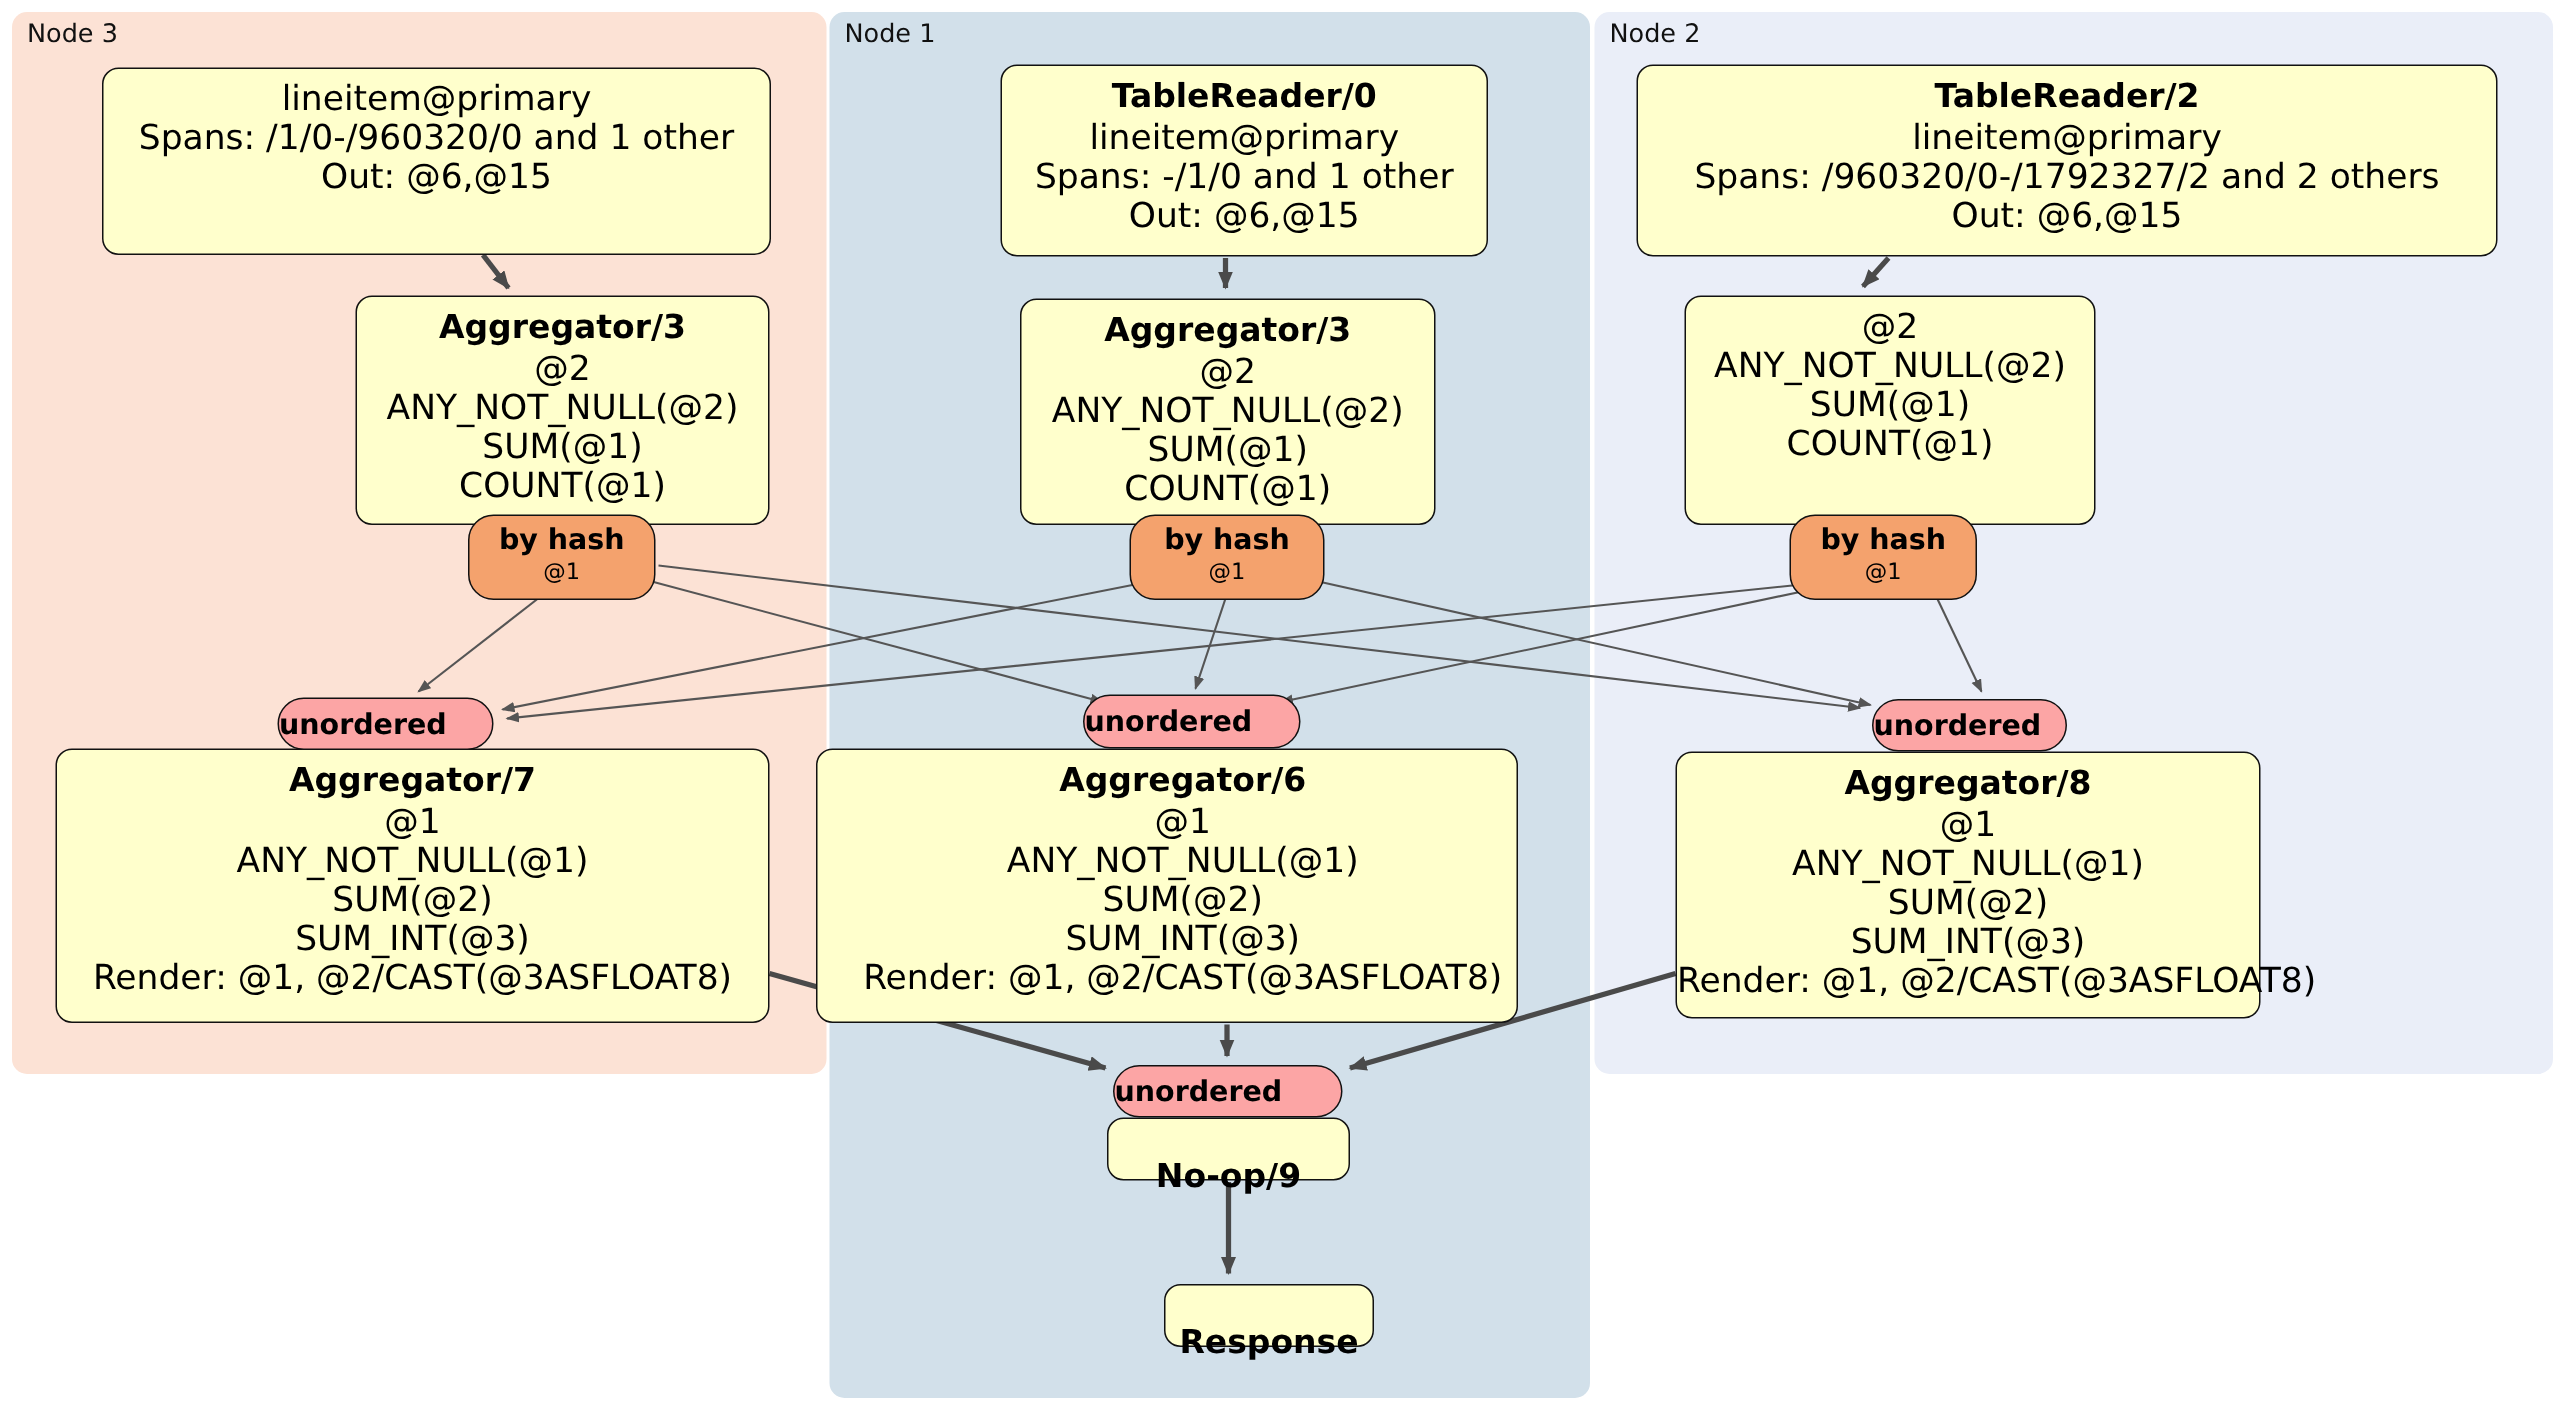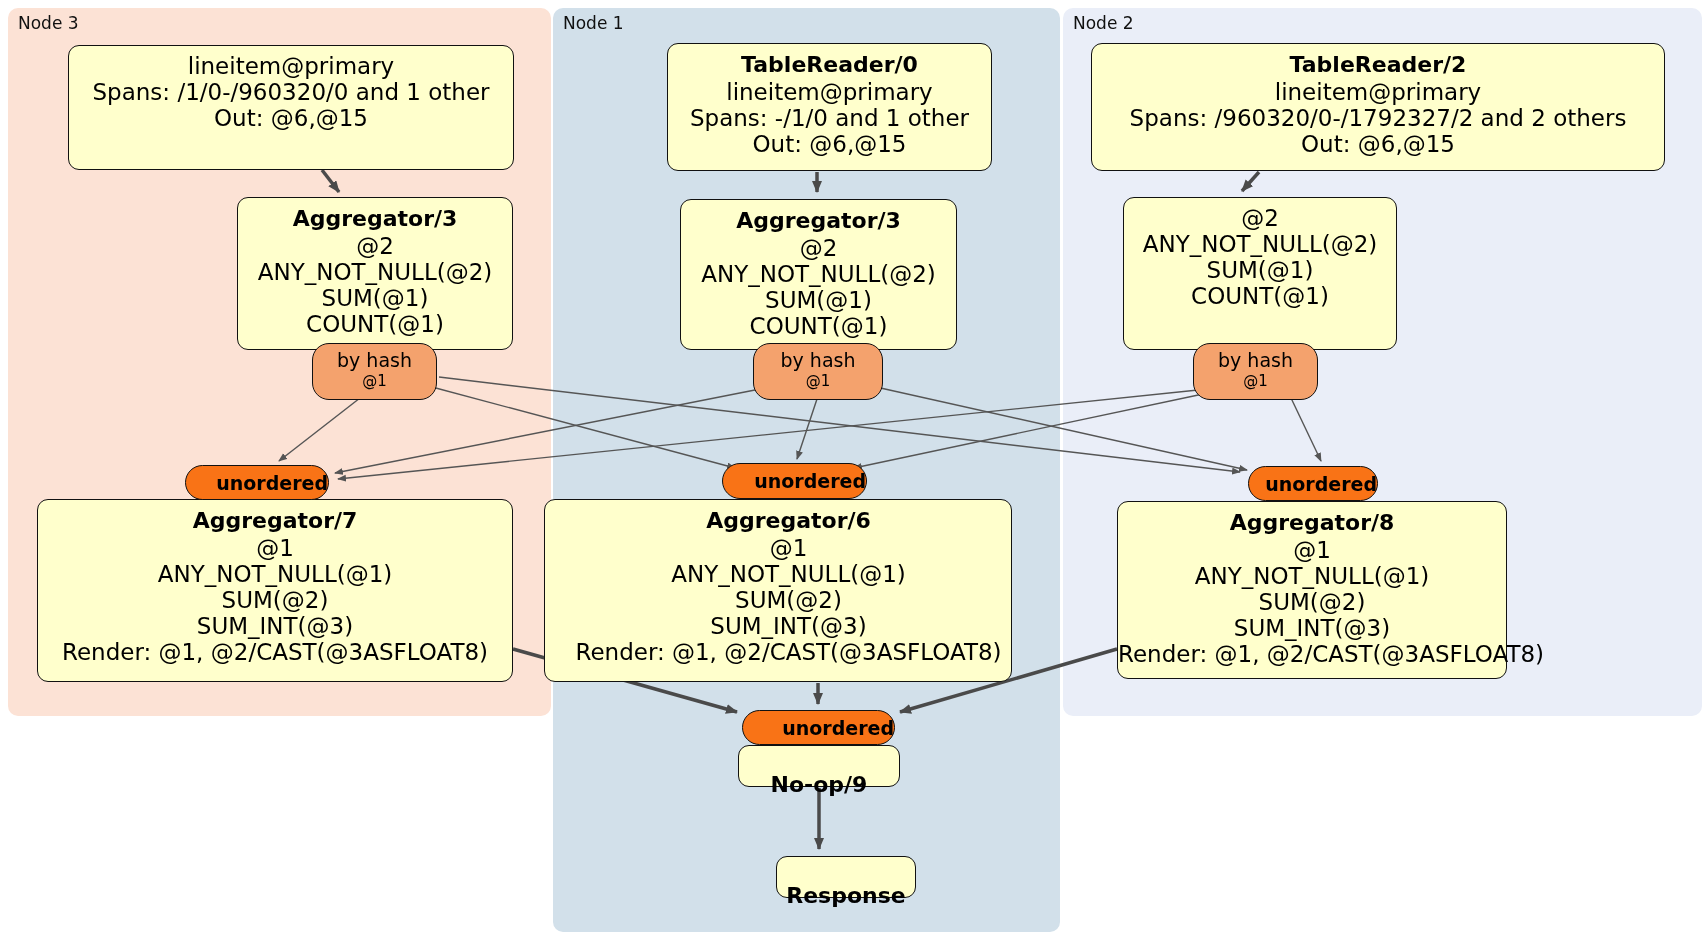--- a/index.html
+++ b/index.html
@@ -14,25 +14,25 @@
     text-align:center;box-sizing:border-box;padding-top:7px;z-index:3;
   }
   .proc .t{font-weight:bold;font-size:22px;line-height:28px;white-space:nowrap;}
   .proc .l{font-size:23px;line-height:26px;white-space:nowrap;}
   .proc.single{display:flex;align-items:center;justify-content:center;padding-top:0;}
   .proc.single .t{font-size:22px;margin-top:38px;}
   .router{
     position:absolute;background:#f4a26d;border:1.6px solid #111;border-radius:17px;
     text-align:center;box-sizing:border-box;padding-top:4px;z-index:4;
   }
-  .router .rt{font-weight:normal;font-size:19px;line-height:24px;}
+  .router .rt{font-weight:bold;font-size:19px;line-height:24px;}
   .router .rs{font-size:15px;line-height:18px;}
   .sync{
-    position:absolute;background:#f97316;border:1.6px solid #111;border-radius:19px;
-    display:flex;align-items:center;justify-content:flex-end;
+    position:absolute;background:#fca5a5;border:1.6px solid #111;border-radius:19px;
+    display:flex;align-items:center;justify-content:flex-start;
     font-weight:bold;font-size:19px;box-sizing:border-box;z-index:4;
   }
   svg.edges{position:absolute;left:0;top:0;z-index:2;}
   .thin{stroke:#555555;stroke-width:1.4;fill:none;}
   .thick{stroke:#4a4a4a;stroke-width:3.5;fill:none;}
 </style>
 </head>
 <body>
 
 <div id="canvas">

